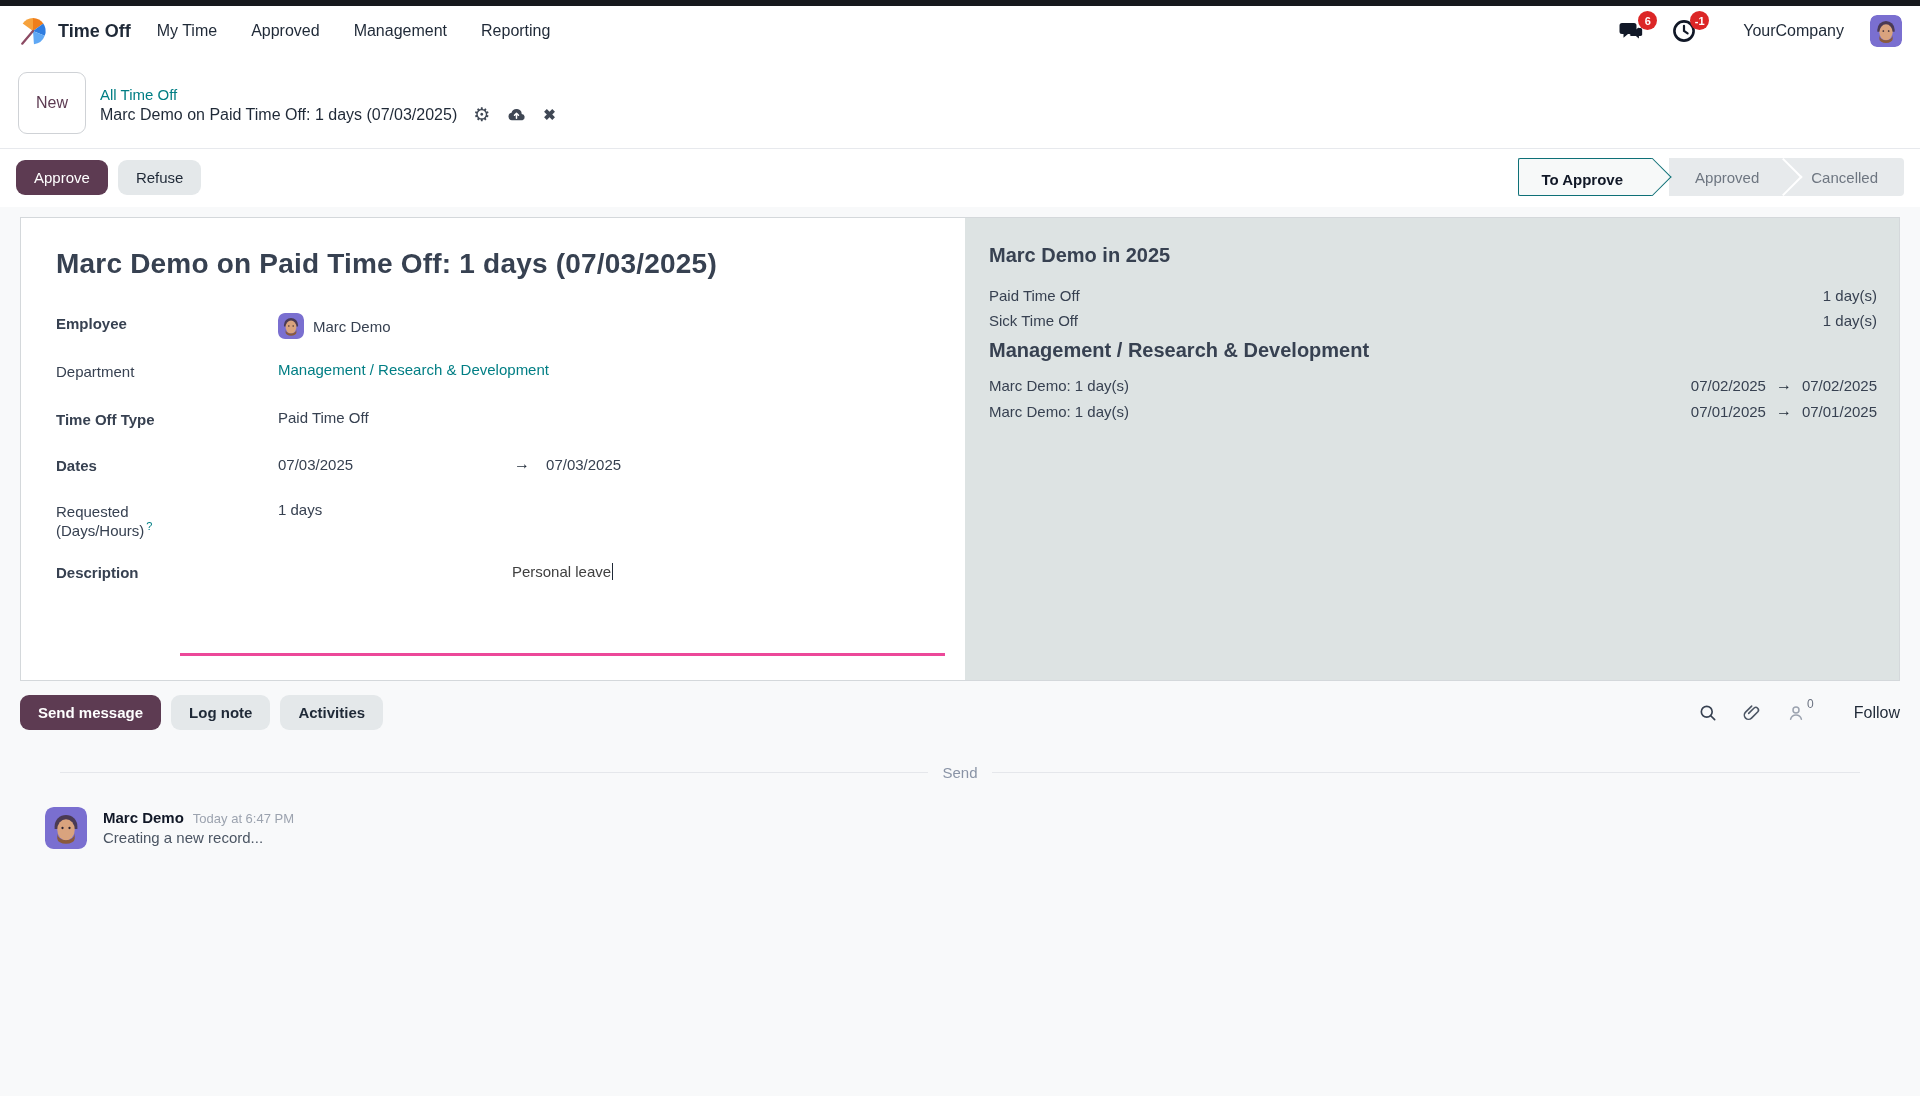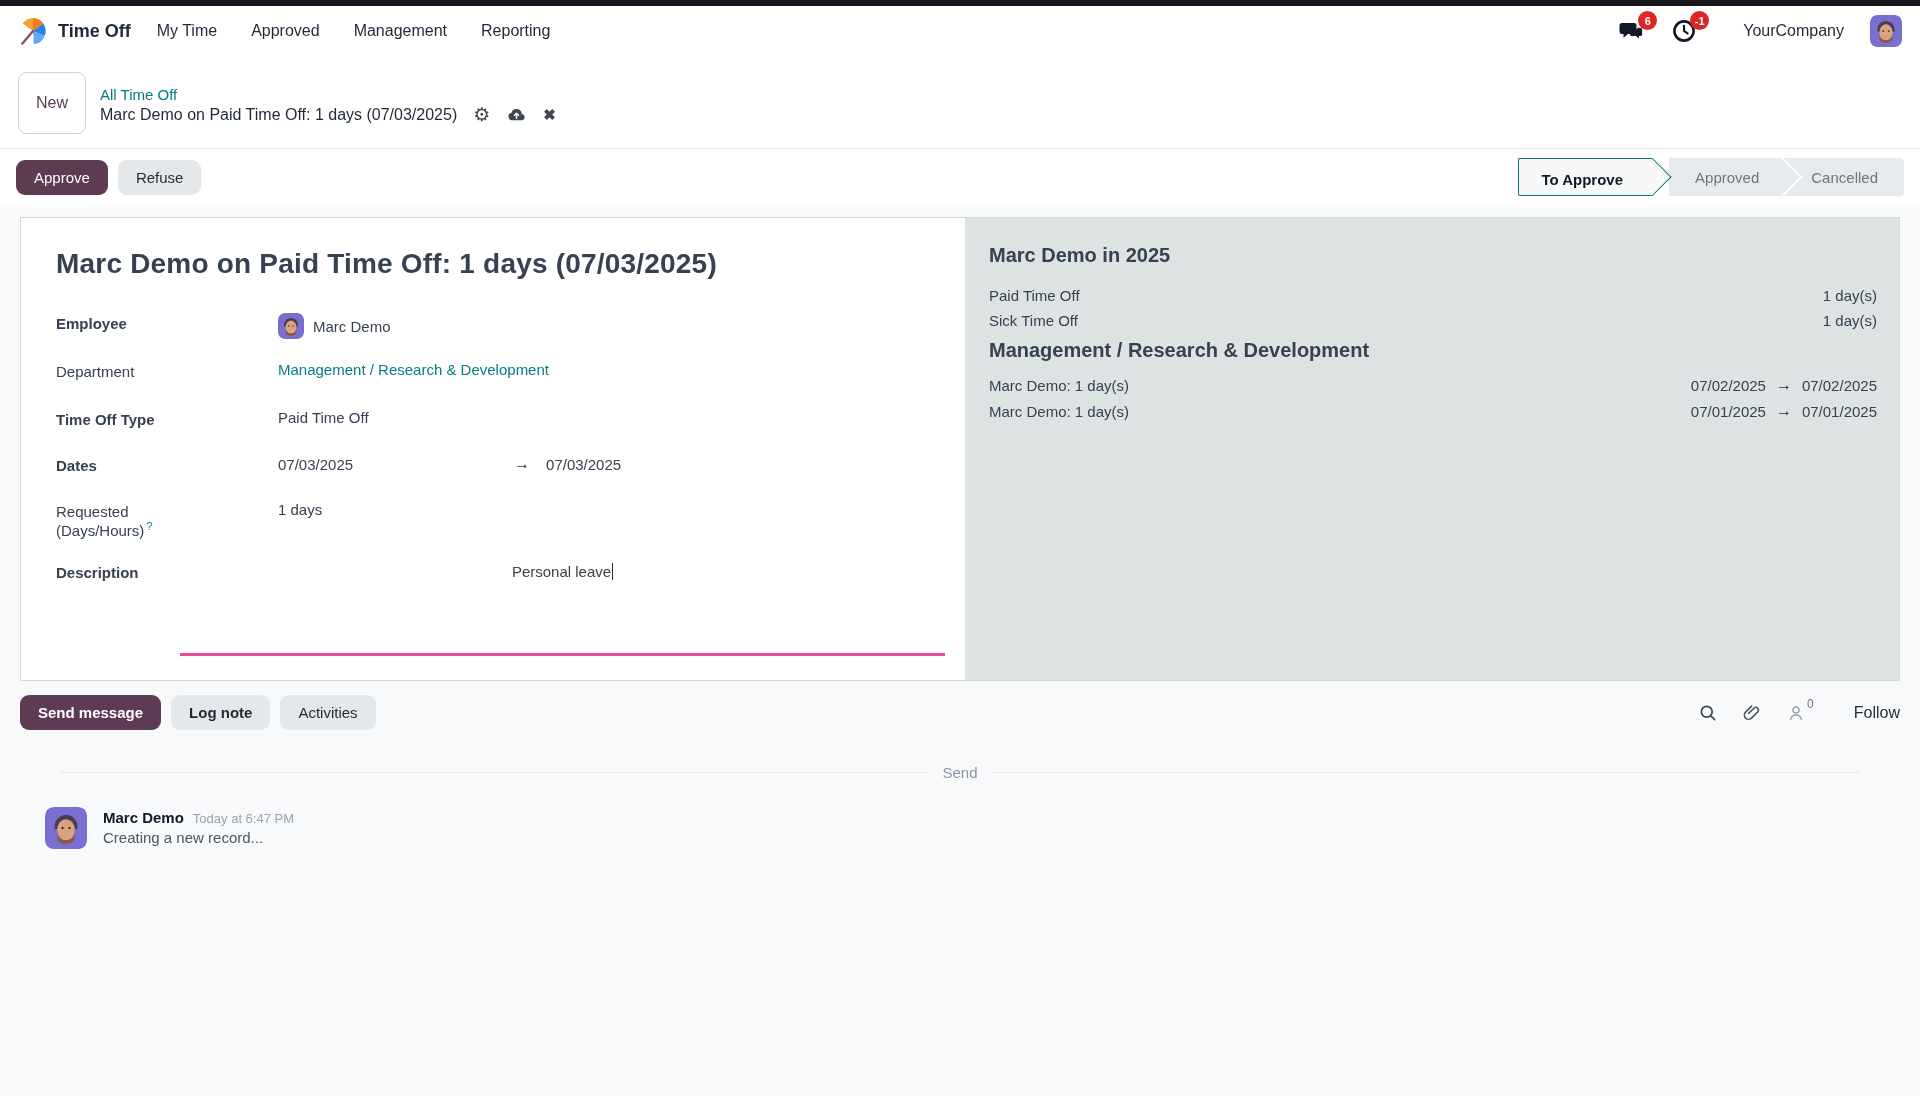--- a/index.html
+++ b/index.html
@@ -296,21 +296,21 @@
       </div>
     </div>
 
   </div>
 </div>
 
 <div class="chatter">
   <div class="chatter-top">
     <button class="btn btn-primary" style="font-weight:700;">Send message</button>
     <button class="btn btn-secondary" style="font-weight:700;">Log note</button>
-    <button class="btn btn-secondary" style="font-weight:400;">Activities</button>
+    <button class="btn btn-secondary" style="font-weight:700;">Activities</button>
 
     <div class="chatter-right">
       <span class="ch-icon">
         <svg width="20" height="20" viewBox="0 0 24 24">
           <circle cx="10.5" cy="10.5" r="6.5" fill="none" stroke="#374151" stroke-width="2"></circle>
           <path d="M15.3 15.3 L20 20" stroke="#374151" stroke-width="2" stroke-linecap="round"></path>
         </svg>
       </span>
       <span class="ch-icon">
         <svg width="20" height="20" viewBox="0 0 24 24">

